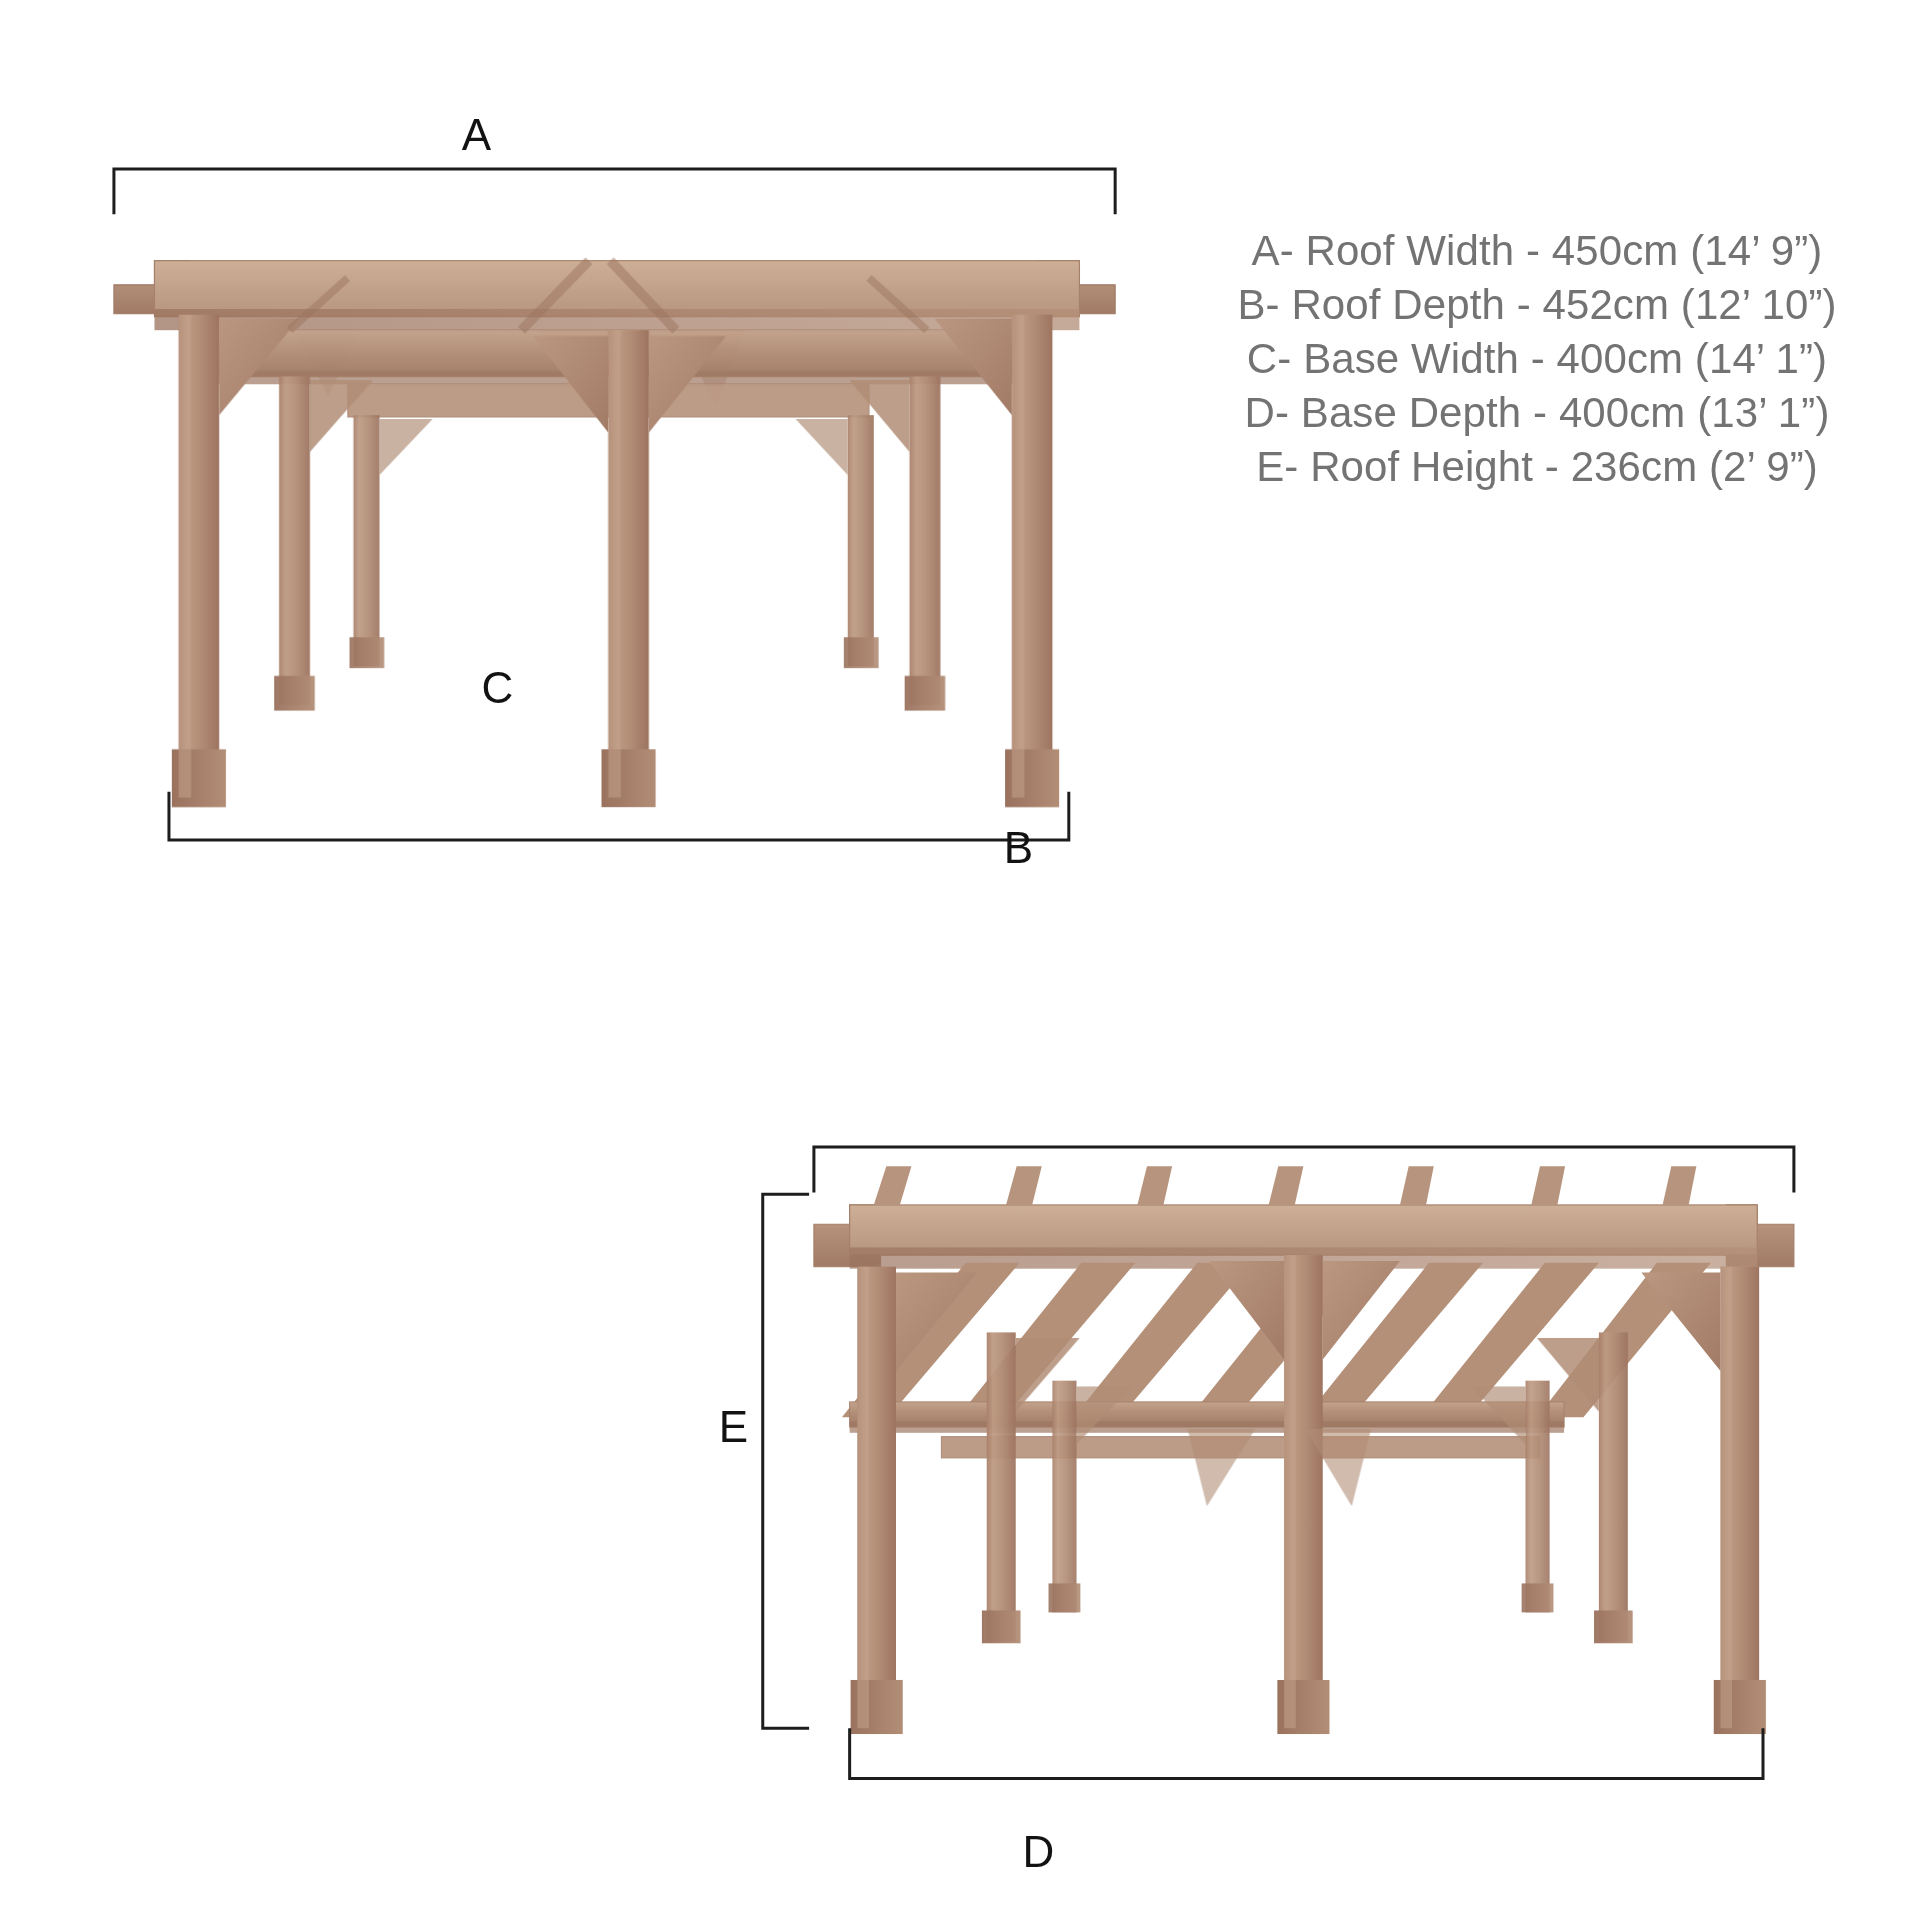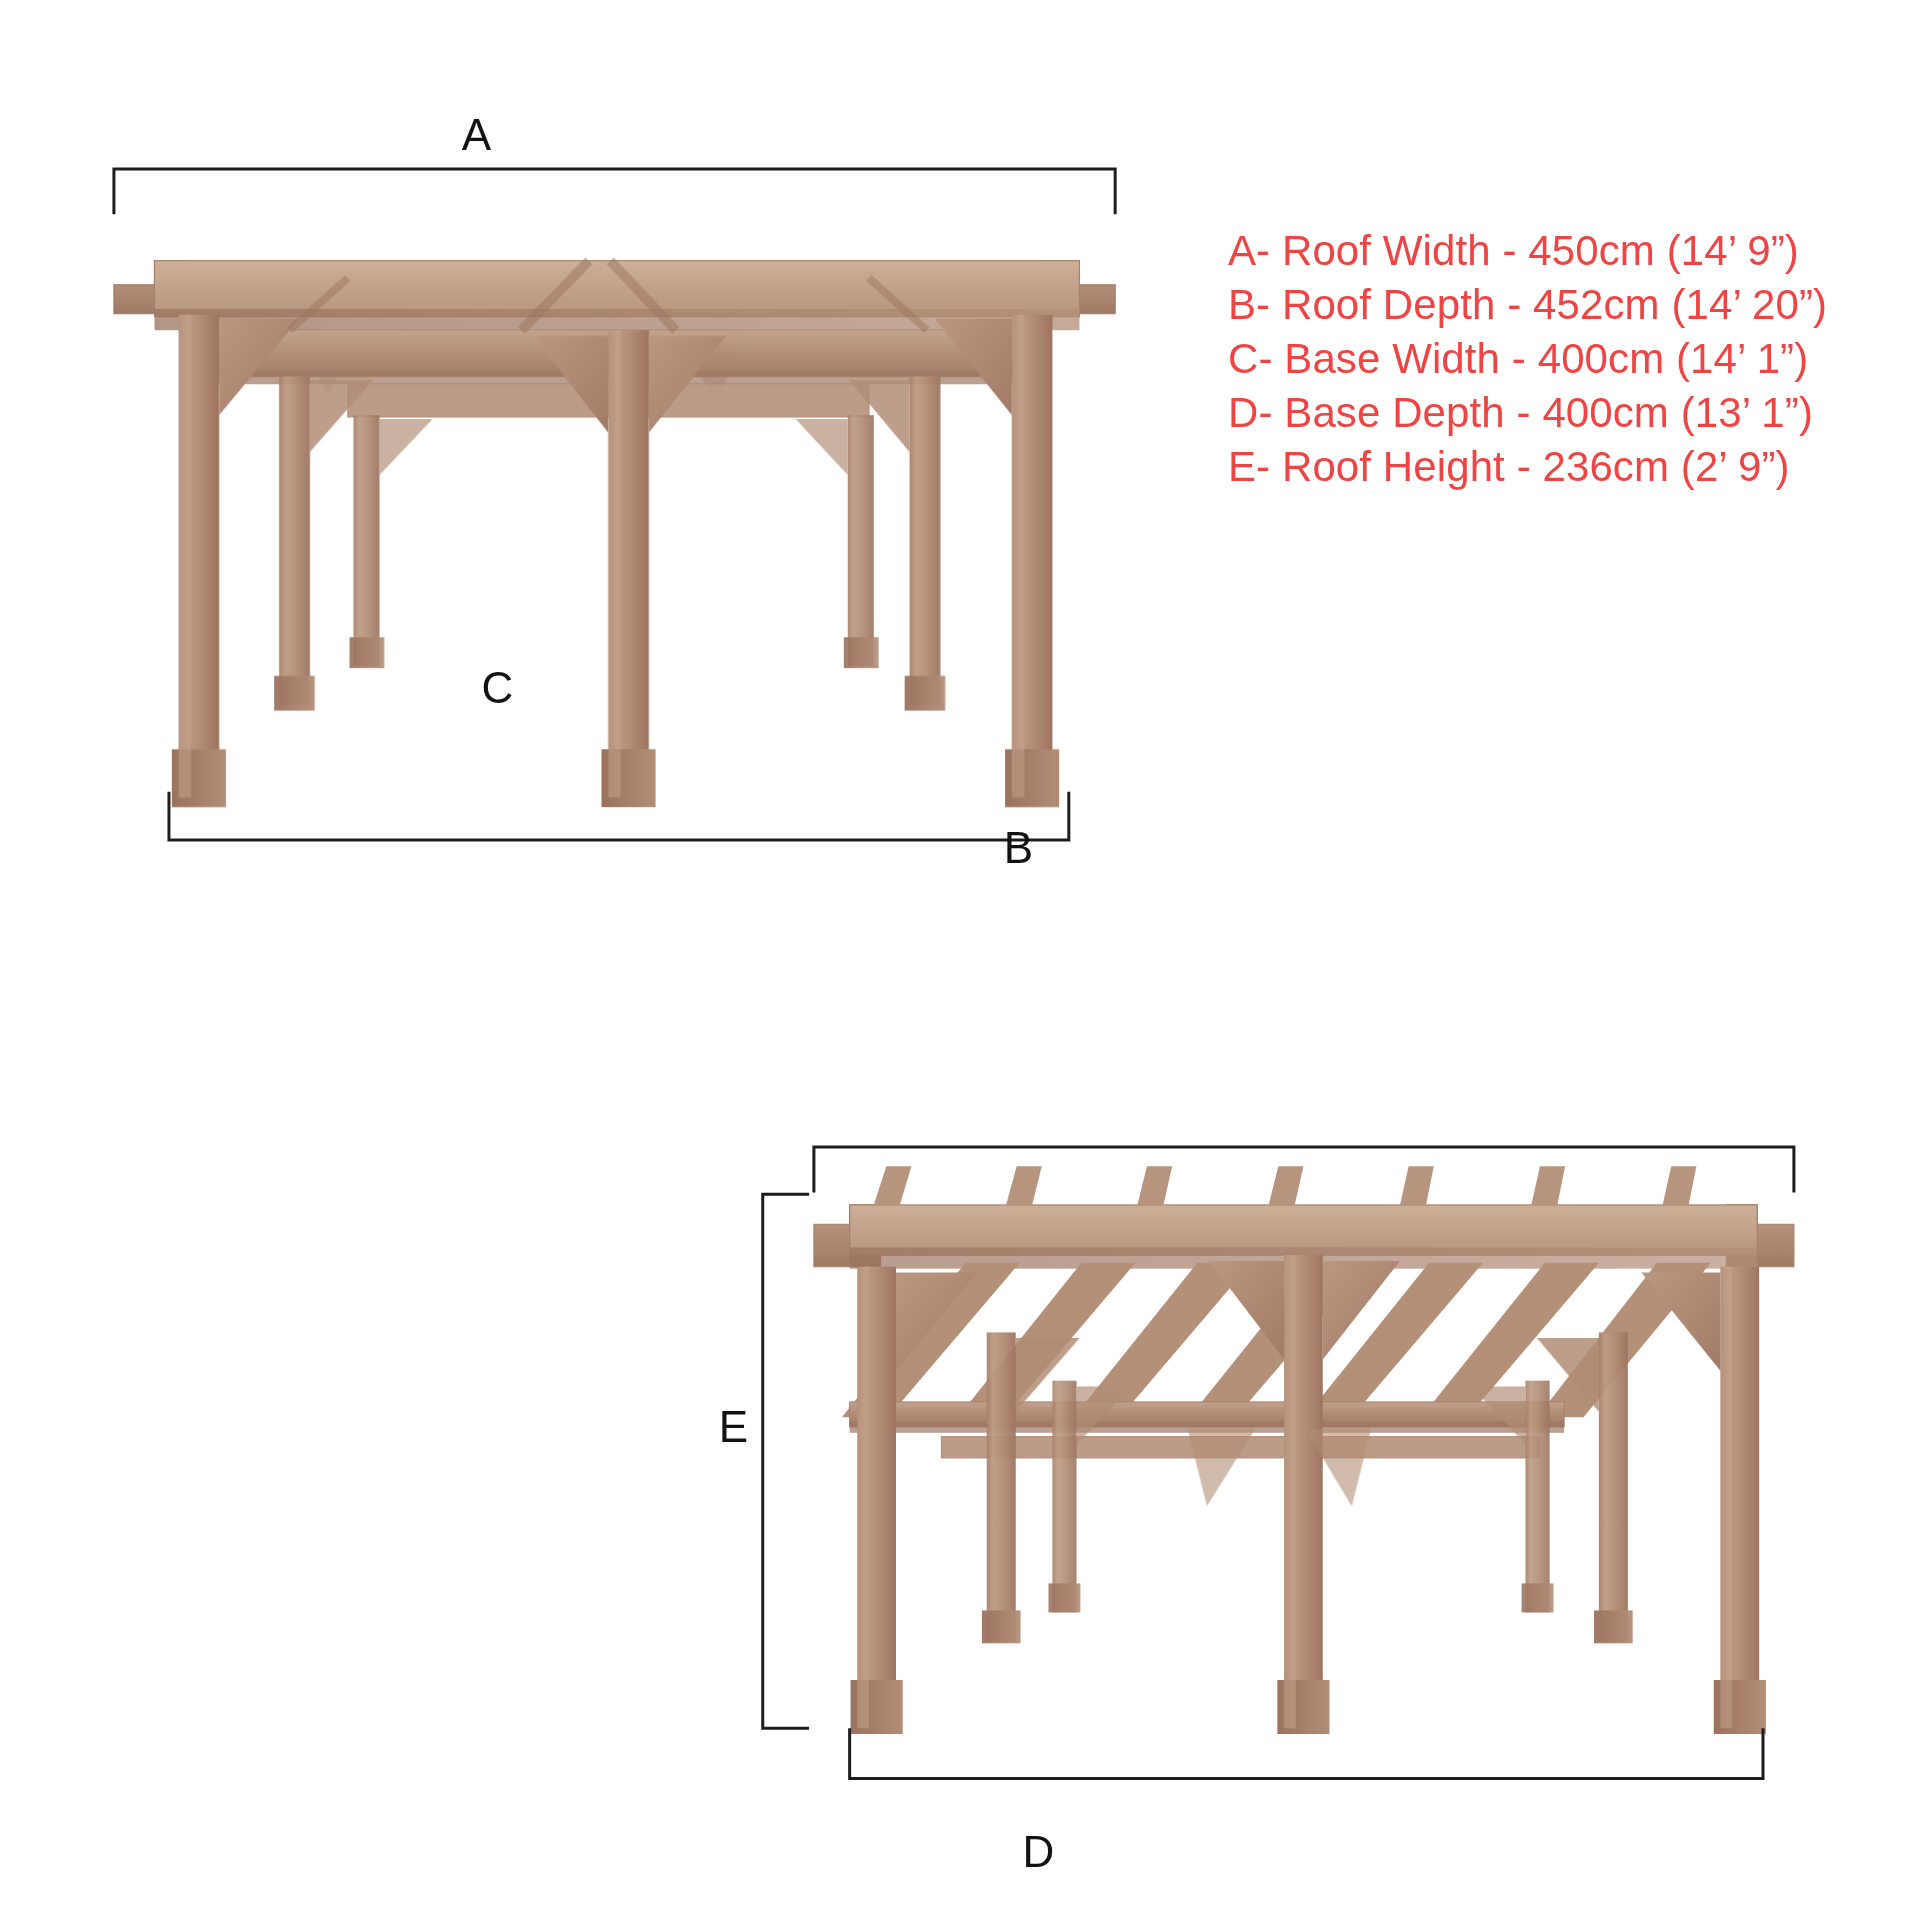--- a/index.html
+++ b/index.html
@@ -34,21 +34,22 @@
     position: absolute;
     left: 1228px;
     top: 224px;
     width: 618px;
   }
   .legend-line {
     font-size: 42px;
     line-height: 54px;
     letter-spacing: 0.1px;
     white-space: nowrap;
-    color: #ef4444;
+    color: #737373;
+    text-align: center;
   }
   
   .dim-label {
     position: absolute;
     font-size: 44px;
     line-height: 44px;
     color: #121212;
     text-align: center;
     white-space: nowrap;
   }
@@ -297,20 +298,20 @@
   </svg>
 
   <div class="dim-label" id="label-A">A</div>
   <div class="dim-label" id="label-C">C</div>
   <div class="dim-label" id="label-B">B</div>
   <div class="dim-label" id="label-D">D</div>
   <div class="dim-label" id="label-E">E</div>
 
   <div class="legend">
     <div class="legend-line">A- Roof Width - 450cm (14’ 9”)</div>
-    <div class="legend-line">B- Roof Depth - 452cm (14’ 20”)</div>
+    <div class="legend-line">B- Roof Depth - 452cm (12’ 10”)</div>
     <div class="legend-line">C- Base Width - 400cm (14’ 1”)</div>
     <div class="legend-line">D- Base Depth - 400cm (13’ 1”)</div>
     <div class="legend-line">E- Roof Height - 236cm (2’ 9”)</div>
   </div>
 
 </div>
 
 
 </body></html>

